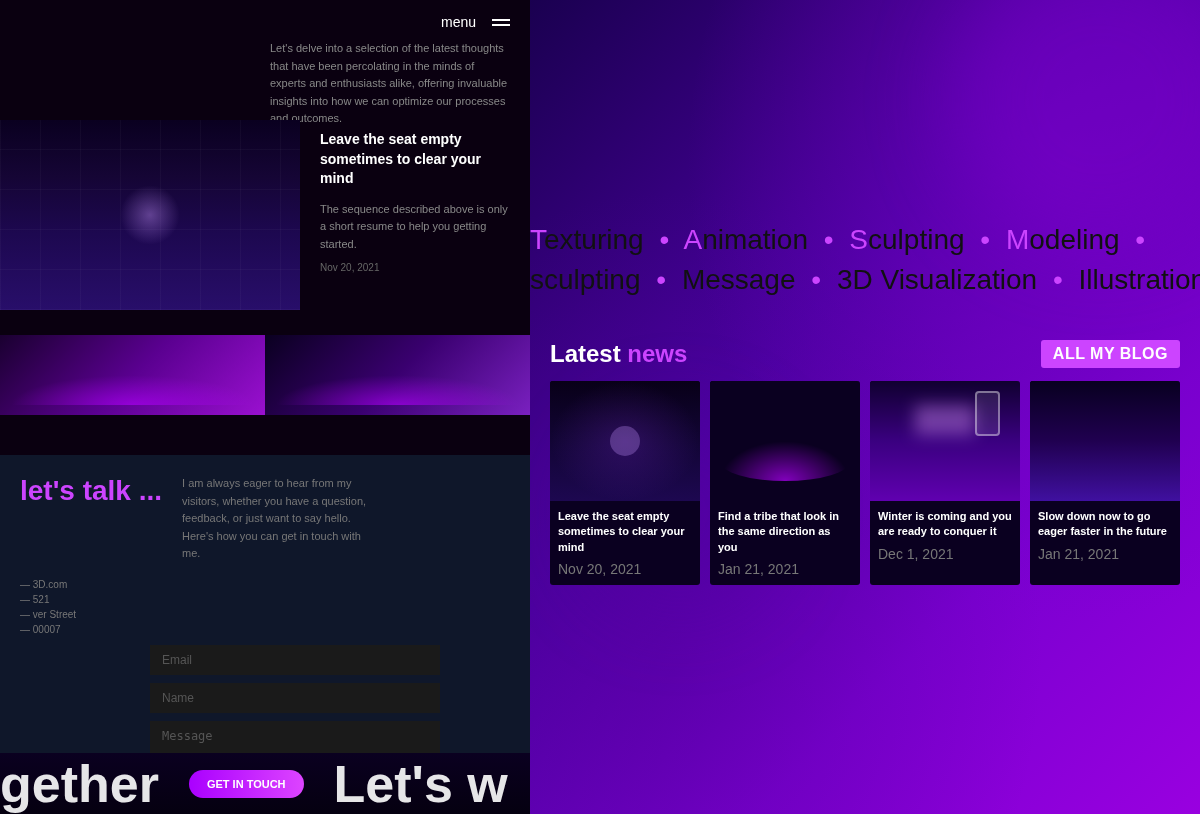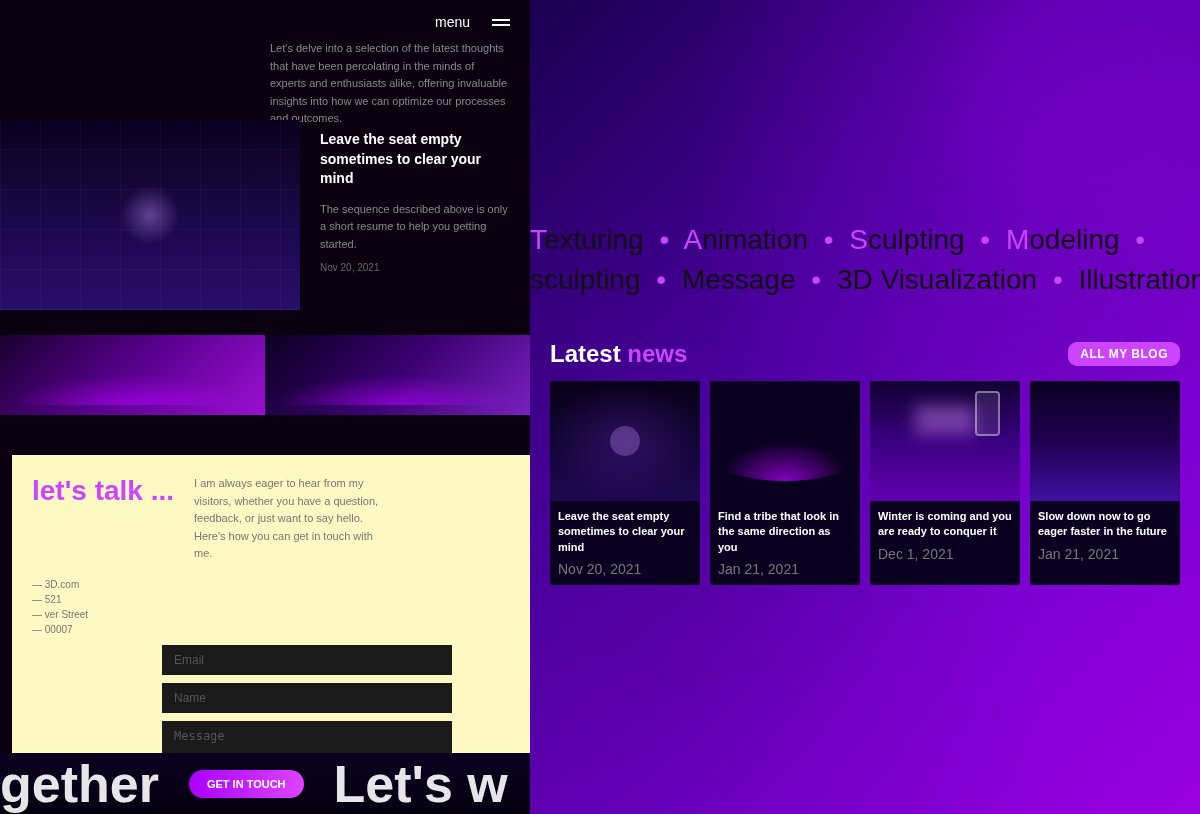--- a/index.html
+++ b/index.html
@@ -32,21 +32,21 @@
       position: absolute;
       top: 0;
       right: 0;
       z-index: 10;
     }
     .menu-btn {
       color: #fff;
       font-size: 14px;
       display: flex;
       align-items: center;
-      gap: 22px;
+      gap: 16px;
       cursor: pointer;
     }
     .menu-icon-lines {
       display: flex;
       flex-direction: column;
       gap: 3px;
     }
     .menu-icon-lines span {
       display: block;
       width: 18px;
@@ -154,25 +154,24 @@
       background: radial-gradient(ellipse at 50% 100%, rgba(180,0,255,0.6) 0%, transparent 70%);
     }
 
     
     .contact-section {
       position: absolute;
       top: 455px;
       left: 0;
       right: 0;
       bottom: 0;
-      background: #fef9c3;
+      background: #0f172a;
       padding: 20px;
       display: flex;
       flex-direction: column;
-      margin-left: 12px;
     }
     .contact-header {
       display: flex;
       gap: 20px;
       margin-bottom: 16px;
     }
     .lets-talk {
       color: #cc44ff;
       font-size: 28px;
       font-weight: 700;
@@ -336,22 +335,22 @@
       color: #fff;
     }
     .news-title-accent {
       color: #cc44ff;
     }
     .all-blog-btn {
       background: #cc44ff;
       color: #fff;
       border: none;
       padding: 5px 12px;
-      border-radius: 9px;
-      font-size: 12px;
+      border-radius: 3px;
+      font-size: 16px;
       font-weight: 700;
       cursor: pointer;
       letter-spacing: 0.5px;
     }
 
     
     .news-cards {
       display: grid;
       grid-template-columns: repeat(4, 1fr);
       gap: 10px;

